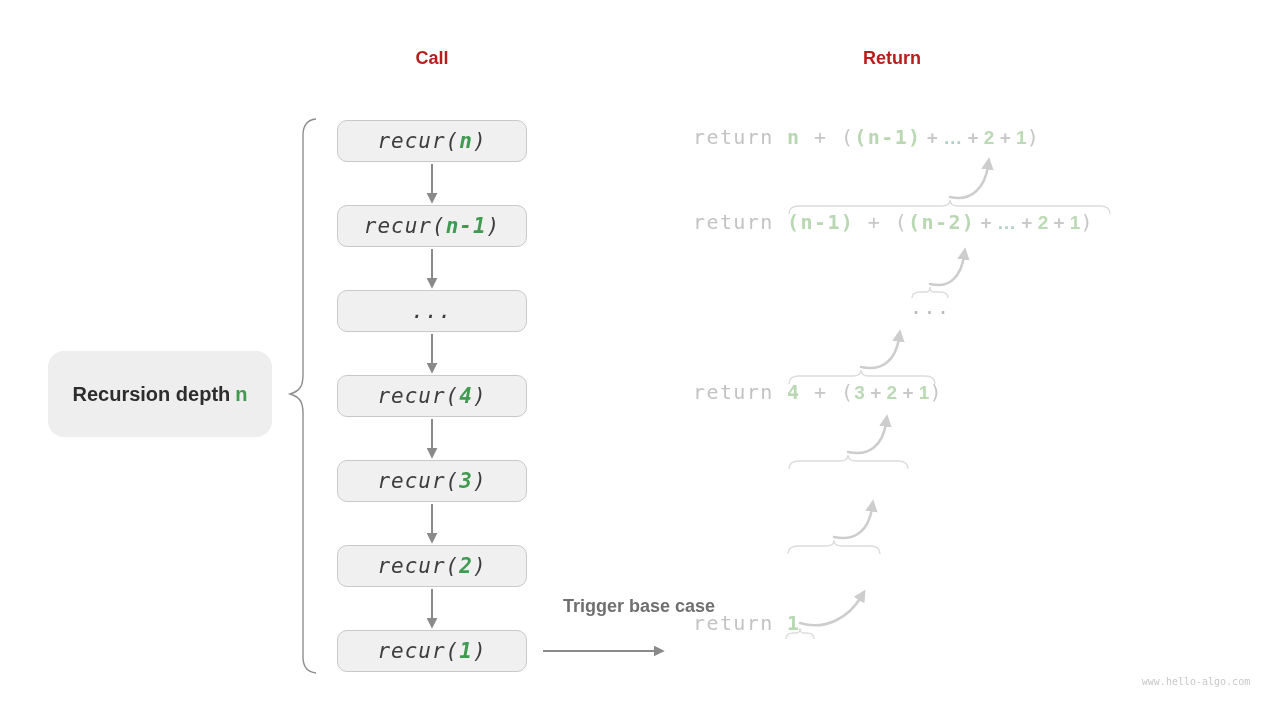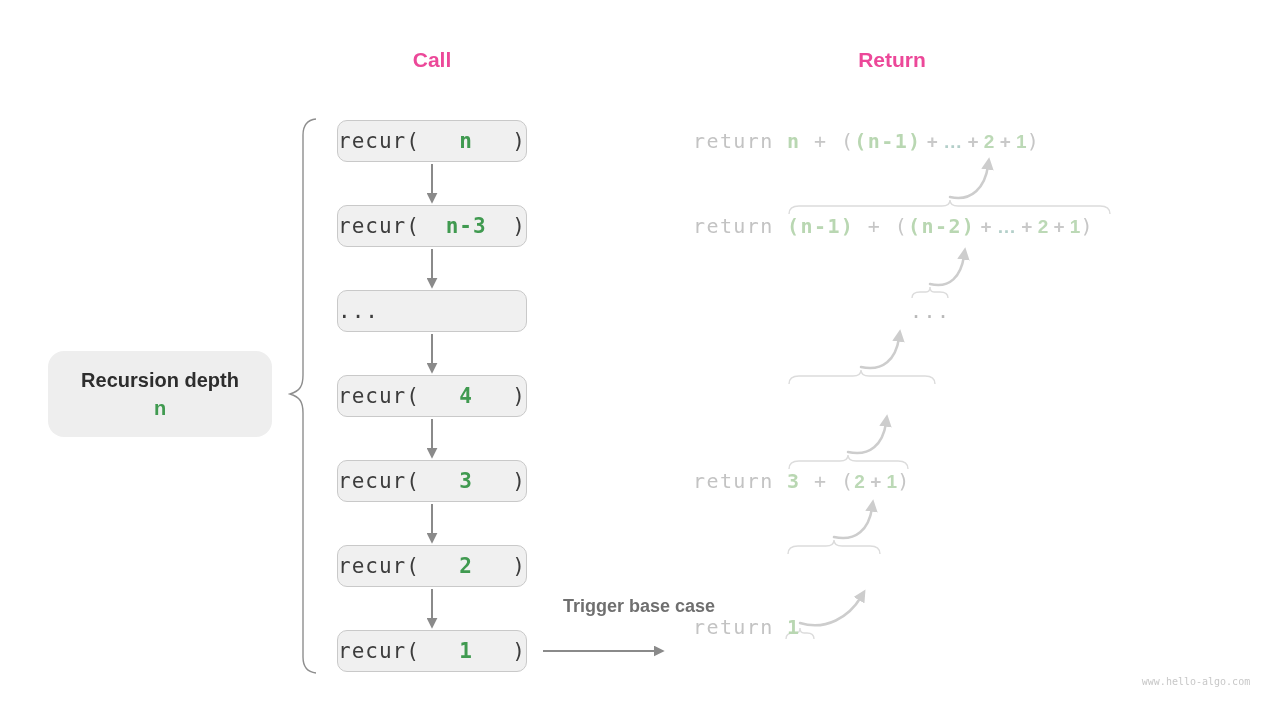--- a/index.html
+++ b/index.html
@@ -1,47 +1,47 @@
 <!DOCTYPE html>
 <html><head>
 <meta charset="utf-8">
 <style>
   html,body{margin:0;padding:0;background:#ffffff;}
   #canvas{position:relative;width:1280px;height:720px;background:#ffffff;overflow:hidden;
           font-family:"Liberation Sans",sans-serif;}
   svg{position:absolute;left:0;top:0;}
 
   .col-title{position:absolute;top:48px;width:200px;text-align:center;
-             font-size:21px;font-weight:700;color:#ec4899;}
+             font-size:18px;font-weight:700;color:#b91c1c;}
   #t-call{left:332px;}
   #t-return{left:792px;}
 
   .call-box{position:absolute;left:337px;width:190px;height:42px;box-sizing:border-box;
             background:#f0f0f0;border:1.5px solid #c9c9c9;border-radius:10px;
-            display:flex;align-items:center;justify-content:space-between;
+            display:flex;align-items:center;justify-content:center;
             font-family:"DejaVu Sans Mono","Liberation Mono",monospace;
-            font-size:21px;letter-spacing:1px;white-space:pre;}
+            font-size:21px;letter-spacing:1px;white-space:pre;font-style:italic;}
   .sg-fn{color:#3d3d3d;}
   .sg-arg{color:#409a50;font-weight:700;}
 
-  .ret-row{position:absolute;left:693px;height:30px;line-height:30px;white-space:pre;
+  .ret-row{position:absolute;left:693px;height:30px;line-height:22px;white-space:pre;
            font-family:"DejaVu Sans Mono","Liberation Mono",monospace;
            font-size:20px;letter-spacing:1.4px;}
   .ret-row span{vertical-align:baseline;}
   #ret-2{left:910px;width:40px;text-align:center;}
   .sg-kw{color:#c3c3c3;}
   .sg-op{color:#c6c6c6;}
   .sg-val{color:#b9d7b2;font-weight:700;}
   .sg-opc{color:#c9c9c9;font-family:"Liberation Sans",sans-serif;font-weight:700;font-size:19px;letter-spacing:0;}
   .sg-valc{color:#bcd9b6;font-family:"Liberation Sans",sans-serif;font-weight:700;font-size:19px;letter-spacing:0;}
   .sg-dotc{color:#b3cfc9;font-family:"Liberation Sans",sans-serif;font-weight:700;font-size:19px;letter-spacing:0;}
   .sg-dots{color:#b9b9b9;}
 
   .depth-box{position:absolute;left:48px;top:351px;width:224px;height:86px;
-             background:#eeeeee;border-radius:16px;display:flex;flex-direction:column;
+             background:#eeeeee;border-radius:16px;display:flex;
              align-items:center;justify-content:center;gap:5px;}
   .depth-l1{font-size:20px;font-weight:700;color:#2d2d2d;}
   .depth-l2{font-size:20px;font-weight:700;color:#409a50;}
 
   .trigger-label{position:absolute;left:505px;top:596px;width:210px;text-align:right;
                  font-size:18px;font-weight:700;color:#6f6f6f;}
 
   .watermark{position:absolute;left:1096px;top:676px;width:200px;text-align:center;
              font-family:"DejaVu Sans Mono","Liberation Mono",monospace;
              font-size:10px;color:#c8c8c8;}
@@ -95,30 +95,30 @@
       <path d="M 800 623 C 826 631 849 617 861 597" marker-end="url(#ahl)"></path>
     </g>
   </svg>
 
   <div class="depth-box">
     <div class="depth-l1">Recursion depth</div>
     <div class="depth-l2">n</div>
   </div>
 
   <div class="call-box" style="top:120px"><span class="sg-fn">recur(</span><span class="sg-arg">n</span><span class="sg-fn">)</span></div>
-  <div class="call-box" style="top:205px"><span class="sg-fn">recur(</span><span class="sg-arg">n-3</span><span class="sg-fn">)</span></div>
+  <div class="call-box" style="top:205px"><span class="sg-fn">recur(</span><span class="sg-arg">n-1</span><span class="sg-fn">)</span></div>
   <div class="call-box" style="top:290px"><span class="sg-fn">...</span></div>
   <div class="call-box" style="top:375px"><span class="sg-fn">recur(</span><span class="sg-arg">4</span><span class="sg-fn">)</span></div>
   <div class="call-box" style="top:460px"><span class="sg-fn">recur(</span><span class="sg-arg">3</span><span class="sg-fn">)</span></div>
   <div class="call-box" style="top:545px"><span class="sg-fn">recur(</span><span class="sg-arg">2</span><span class="sg-fn">)</span></div>
   <div class="call-box" style="top:630px"><span class="sg-fn">recur(</span><span class="sg-arg">1</span><span class="sg-fn">)</span></div>
 
   <div class="trigger-label">Trigger base case</div>
 
   <div class="ret-row" id="ret-0" style="top:126px"><span class="sg-kw">return </span><span class="sg-val">n</span><span class="sg-op"> + </span><span class="sg-op">(</span><span class="sg-val">(n-1)</span><span class="sg-opc"> + </span><span class="sg-dotc">…</span><span class="sg-opc"> + </span><span class="sg-valc">2</span><span class="sg-opc"> + </span><span class="sg-valc">1</span><span class="sg-op">)</span></div>
   <div class="ret-row" id="ret-1" style="top:211px"><span class="sg-kw">return </span><span class="sg-val">(n-1)</span><span class="sg-op"> + </span><span class="sg-op">(</span><span class="sg-val">(n-2)</span><span class="sg-opc"> + </span><span class="sg-dotc">…</span><span class="sg-opc"> + </span><span class="sg-valc">2</span><span class="sg-opc"> + </span><span class="sg-valc">1</span><span class="sg-op">)</span></div>
   <div class="ret-row" id="ret-2" style="top:296px"><span class="sg-dots">...</span></div>
-  <div class="ret-row" id="ret-4" style="top:466px"><span class="sg-kw">return </span><span class="sg-val">3</span><span class="sg-op"> + </span><span class="sg-op">(</span><span class="sg-valc">2</span><span class="sg-opc"> + </span><span class="sg-valc">1</span><span class="sg-op">)</span></div>
+  <div class="ret-row" id="ret-3" style="top:381px"><span class="sg-kw">return </span><span class="sg-val">4</span><span class="sg-op"> + </span><span class="sg-op">(</span><span class="sg-valc">3</span><span class="sg-opc"> + </span><span class="sg-valc">2</span><span class="sg-opc"> + </span><span class="sg-valc">1</span><span class="sg-op">)</span></div>
   <div class="ret-row" id="ret-6" style="top:612px"><span class="sg-kw">return </span><span class="sg-val">1</span></div>
 
   <div class="watermark">www.hello-algo.com</div>
 
 </div>
 
 </body></html>

